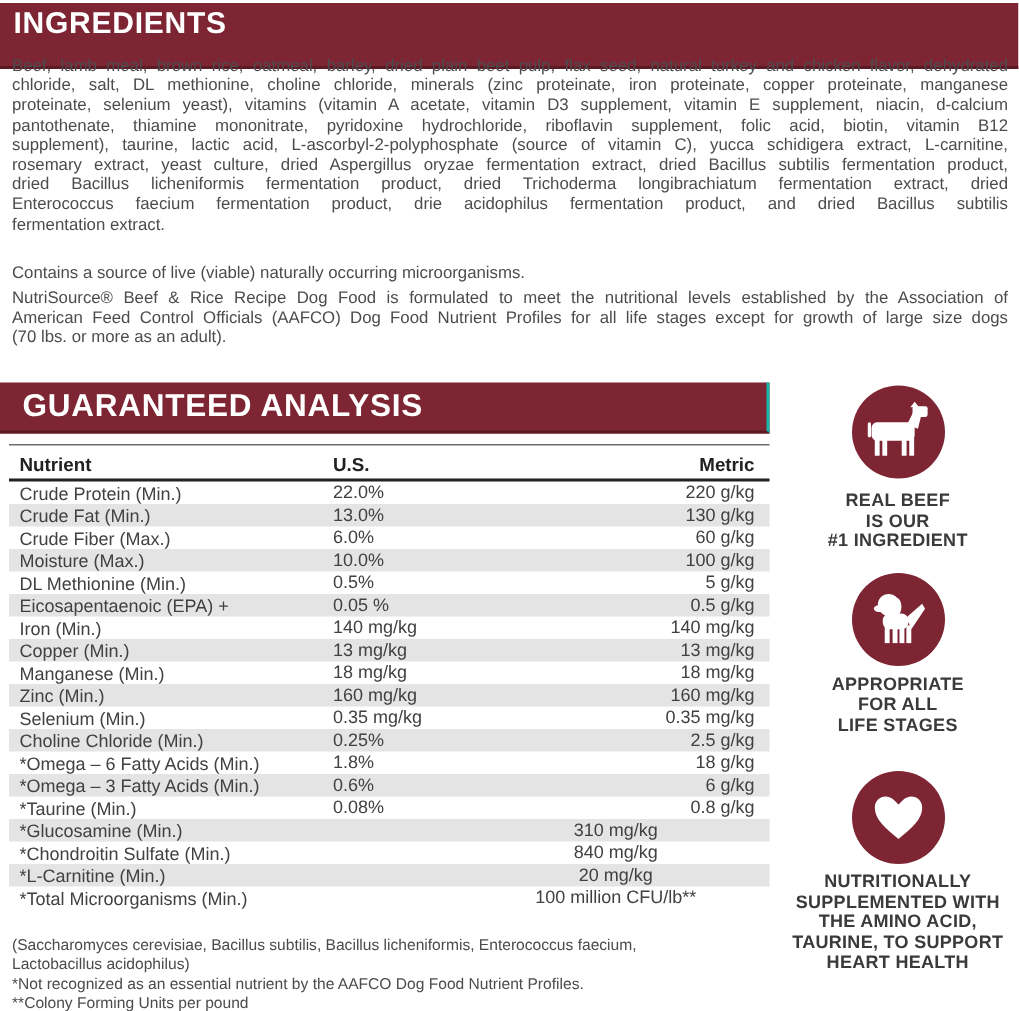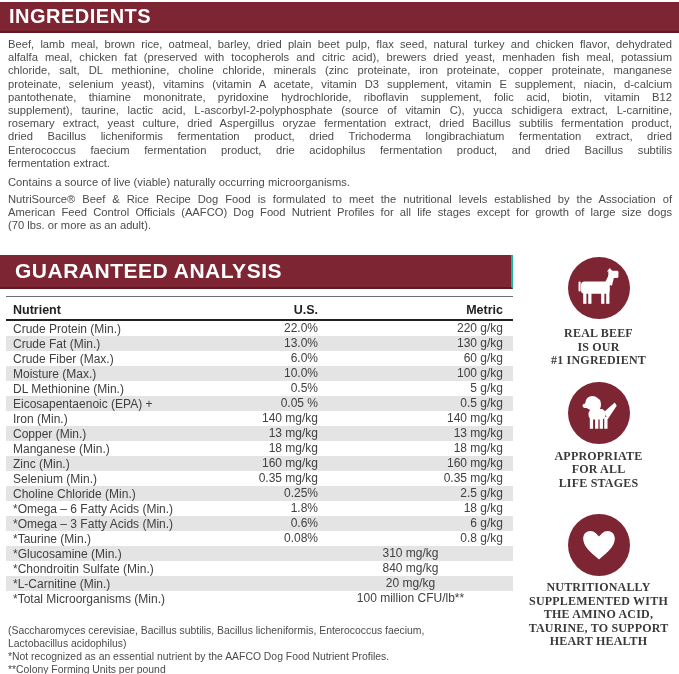--- a/index.html
+++ b/index.html
@@ -7,65 +7,64 @@
     width:679px;height:674px;position:relative;overflow:hidden;
     background:#ffffff;color:#4c4c4e;
     font-family:"Liberation Sans", sans-serif;
   }
   
   .bar{
     position:absolute;left:0;background:#7e2533;color:#ffffff;
     font-weight:bold;letter-spacing:.5px;box-sizing:border-box;
     border-bottom:2px solid #5c1a25;
   }
-  .bar-ing{top:2px;width:679px;height:31px;font-size:20px;line-height:29px;padding-left:9px;}
+  .bar-ing{top:2px;width:679px;height:44px;font-size:20px;line-height:29px;padding-left:9px;}
   .bar-ga{top:255px;width:513px;height:34px;font-size:21px;line-height:32px;padding-left:15px;border-right:2px solid #14b8a6;}
   
   .body-text{position:absolute;left:8px;width:664px;font-size:11.2px;line-height:13.2px;color:#4c4c4e;}
   .jpara > div{text-align:justify;text-align-last:justify;white-space:normal;}
   .jpara > div:last-child{text-align-last:left;}
   #ing-para{top:38px;}
   #contains-note{top:176px;}
   #aafco-para{top:193px;}
   
   .table{position:absolute;left:6px;top:296px;width:507px;border-top:1px solid #6d6e71;}
   .t-head{display:flex;align-items:flex-end;height:20px;padding-bottom:2px;
           border-bottom:2px solid #232021;font-weight:bold;font-size:12.5px;color:#232021;}
   .t-row{display:flex;align-items:flex-end;min-height:15px;line-height:15px;font-size:12px;color:#414043;}
   .t-row.alt{background:#e4e4e5;}
   .c-name{flex:1;padding-left:7px;box-sizing:border-box;}
   .t-row .c-name div{line-height:14px;}
-  .c-us{width:96px;text-align:right;}
+  .c-us{width:96px;text-align:left;}
   .c-metric{width:195px;text-align:right;padding-right:10px;box-sizing:border-box;}
   .c-span{width:195px;text-align:center;padding-right:10px;box-sizing:border-box;}
   
   #footnotes{position:absolute;left:8px;top:624px;font-size:10.4px;line-height:13px;color:#4b4b4d;}
   #footnotes div{white-space:nowrap;}
   
-  #sidebar{position:absolute;left:518px;top:255px;width:161px;text-align:center;font-family:Liberation Serif, serif;}
+  #sidebar{position:absolute;left:518px;top:255px;width:161px;text-align:center;}
   .badge-circle{width:62px;height:62px;border-radius:50%;background:#7e2533;
                 margin:0 auto;display:flex;align-items:center;justify-content:center;}
   .badge-text{font-weight:bold;font-size:12px;line-height:13.5px;letter-spacing:.2px;color:#3a3a3c;}
   #badge-beef .badge-circle{margin-top:2px;}
   #badge-beef .badge-text{margin-top:8px;}
   #badge-dog .badge-circle{margin-top:14px;}
   #badge-dog .badge-text{margin-top:6px;}
   #badge-heart .badge-circle{margin-top:24px;}
   #badge-heart .badge-text{margin-top:5px;}
 </style>
 </head>
 <body>
 
 <div class="bar bar-ing">
   <span>INGREDIENTS</span>
 </div>
 
 <div id="ing-para" class="body-text jpara">
     <div>Beef, lamb meal, brown rice, oatmeal, barley, dried plain beet pulp, flax seed, natural turkey and chicken flavor, dehydrated</div>
-    <div>alfalfa meal, chicken fat (preserved with tocopherols and citric acid), brewers dried yeast, menhaden fish meal, potassium</div>
     <div>chloride, salt, DL methionine, choline chloride, minerals (zinc proteinate, iron proteinate, copper proteinate, manganese</div>
     <div>proteinate, selenium yeast), vitamins (vitamin A acetate, vitamin D3 supplement, vitamin E supplement, niacin, d-calcium</div>
     <div>pantothenate, thiamine mononitrate, pyridoxine hydrochloride, riboflavin supplement, folic acid, biotin, vitamin B12</div>
     <div>supplement), taurine, lactic acid, L-ascorbyl-2-polyphosphate (source of vitamin C), yucca schidigera extract, L-carnitine,</div>
     <div>rosemary extract, yeast culture, dried Aspergillus oryzae fermentation extract, dried Bacillus subtilis fermentation product,</div>
     <div>dried Bacillus licheniformis fermentation product, dried Trichoderma longibrachiatum fermentation extract, dried</div>
     <div>Enterococcus faecium fermentation product, drie acidophilus fermentation product, and dried Bacillus subtilis</div>
     <div>fermentation extract.</div>
   </div>
 

